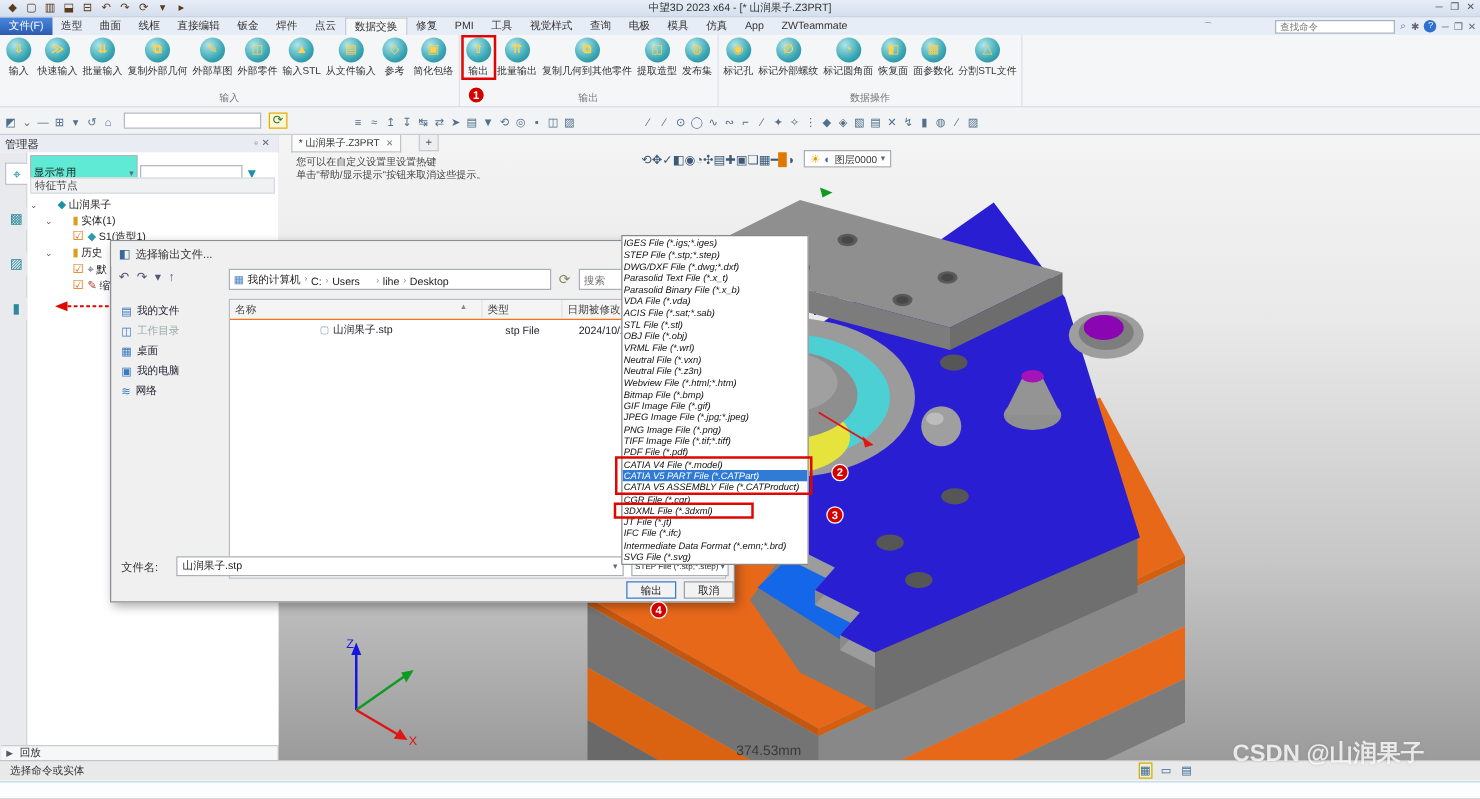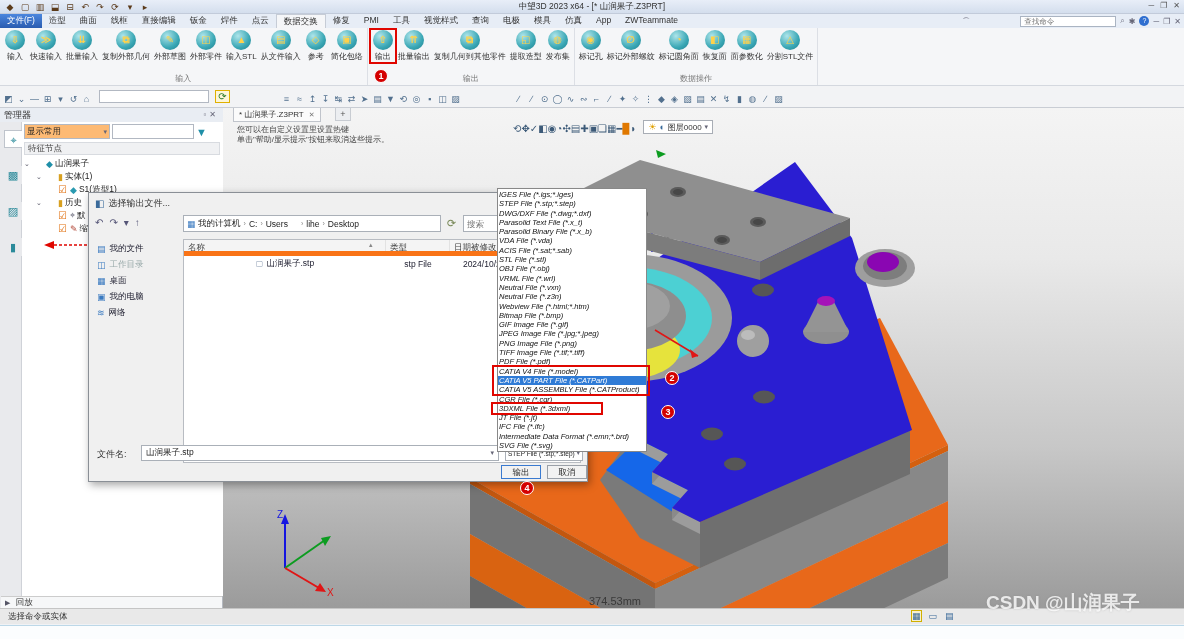--- a/index.html
+++ b/index.html
@@ -42,21 +42,21 @@
   .qgap{width:46px;}
   
   .panel{left:0;top:108px;width:223px;height:500px;background:#f2f3f5;border-right:1px solid #b5b9c0;}
   .panel-head{left:0;top:108px;width:223px;height:14px;background:#e9edf3;font-size:9px;padding:1px 4px;color:#333;}
   .panel-head .ph-ic{position:absolute;right:4px;top:2px;color:#667;font-size:8px;letter-spacing:3px;}
   .side-strip{left:0;top:122px;width:22px;height:486px;background:#e9eaed;border-right:1px solid #cfd2d8;}
   .side-tab{position:absolute;left:2px;width:18px;height:18px;text-align:center;line-height:18px;font-size:11px;color:#2a8a9a;background:#e9eaed;}
   .side-tab.active{background:#fff;border:1px solid #bfc4cc;border-right:none;}
   .pc{left:22px;top:122px;width:201px;height:474px;background:#fff;}
   .filter-row{position:absolute;left:2px;top:2px;display:flex;gap:2px;align-items:center;}
-  .fsel{width:86px;height:15px;border:1px solid #b2b8c2;background:#fdba74;font-size:8.5px;padding:0 2px;display:flex;justify-content:space-between;align-items:center;}
+  .fsel{width:86px;height:30px;border:1px solid #b2b8c2;background:#5eead4;font-size:8.5px;padding:0 2px;display:flex;justify-content:space-between;align-items:center;}
   .fempty{width:82px;height:15px;border:1px solid #b2b8c2;background:#fff;}
   .funnel{color:#1f8fa8;font-size:11px;}
   .colhead{position:absolute;left:2px;top:20px;width:196px;height:13px;background:#f0f1f3;border:1px solid #d8dbe0;
     font-size:8.5px;padding:0 3px;color:#444;}
   .tree{position:absolute;left:2px;top:35px;width:196px;font-size:8.5px;}
   .tree-row{display:flex;align-items:center;height:13px;gap:2px;white-space:nowrap;}
   .tree-row.lv2{padding-left:12px;} .tree-row.lv3{padding-left:24px;}
   .tw{width:8px;color:#556;font-size:7px;}
   .cbx{color:#e07010;font-size:10px;width:10px;}
   .ticon{font-size:9px;} .t-part .ticon{color:#1f8fa8;} .t-folder .ticon,.t-hist .ticon{color:#d8a020;}
@@ -87,21 +87,21 @@
   .crumb{position:absolute;left:94px;top:22px;width:258px;height:17px;background:#fff;border:1px solid #aab0b8;
     display:flex;align-items:center;font-size:8.5px;padding:0 3px;gap:3px;white-space:nowrap;overflow:hidden;}
   .crumb .sep{color:#888;font-size:7px;}
   .dlg-refresh{position:absolute;left:358px;top:24px;color:#7a8a5a;font-size:11px;}
   .dlg-search{position:absolute;left:374px;top:22px;width:118px;height:17px;border:1px solid #aab0b8;background:#fff;font-size:8.5px;padding:0 3px;}
   .dlg-side{position:absolute;left:8px;top:48px;width:82px;font-size:8.5px;}
   .side-item{display:flex;gap:4px;align-items:center;height:16px;color:#223;}
   .side-item.grayed{color:#9aa;}
   .side-item .si{color:#3a7ac0;font-size:9px;}
   .flist{position:absolute;left:94px;top:46px;width:398px;height:224px;background:#fff;border:1px solid #b8bcc2;}
-  .fl-head{display:flex;height:16px;background:#f4f4f4;border-bottom:5px solid #f97316;font-size:8.5px;color:#444;}
+  .fl-head{display:flex;height:16px;background:#f4f4f4;border-bottom:1px solid #f97316;font-size:8.5px;color:#444;}
   .fl-head>div{padding:2px 4px;border-right:1px solid #e2e2e2;}
   .c-name{width:202px;} .c-type{width:64px;} .c-date{width:92px;} .c-size{width:38px;}
   .fl-row{display:flex;height:15px;font-size:8.5px;color:#223;align-items:center;text-align:center;}
   .fl-row>div{padding:0 4px;overflow:hidden;white-space:nowrap;}
   .fl-row .fico{color:#8a9ab0;margin-right:3px;font-size:8px;}
   .fname-label{position:absolute;left:8px;top:255px;font-size:9px;color:#333;}
   .fname-combo{position:absolute;left:52px;top:252px;width:358px;height:16px;background:#fff;border:1px solid #aab0b8;
     font-size:8.5px;padding:1px 4px;display:flex;justify-content:space-between;align-items:center;}
   .ftype-combo{position:absolute;left:416px;top:252px;width:78px;height:16px;background:#fff;border:1px solid #aab0b8;
     font-size:6.5px;padding:1px 2px;display:flex;justify-content:space-between;align-items:center;white-space:nowrap;overflow:hidden;}
@@ -483,21 +483,21 @@
       <span>选择输出文件...</span>
     </div>
     <div class="dlg-nav">
       <span>↶</span>
         <span>↷</span>
         <span>▾</span>
         <span>↑</span>
     </div>
     <div class="crumb">
       <span class="si" style="color:#3a7ac0;">▦</span>
-      <span style="display:flex;gap:3px;align-items:center;">
+      <span style="display:flex;gap:3px;align-items:flex-end;">
         <span style="display:flex;gap:3px;align-items:center;">
           <span>我的计算机</span>
             <span class="sep">›</span>
         </span>
           <span style="display:flex;gap:3px;align-items:center;">
           <span>C:</span>
             <span class="sep">›</span>
         </span>
           <span style="display:flex;gap:13px;align-items:center;">
           <span>Users</span>

